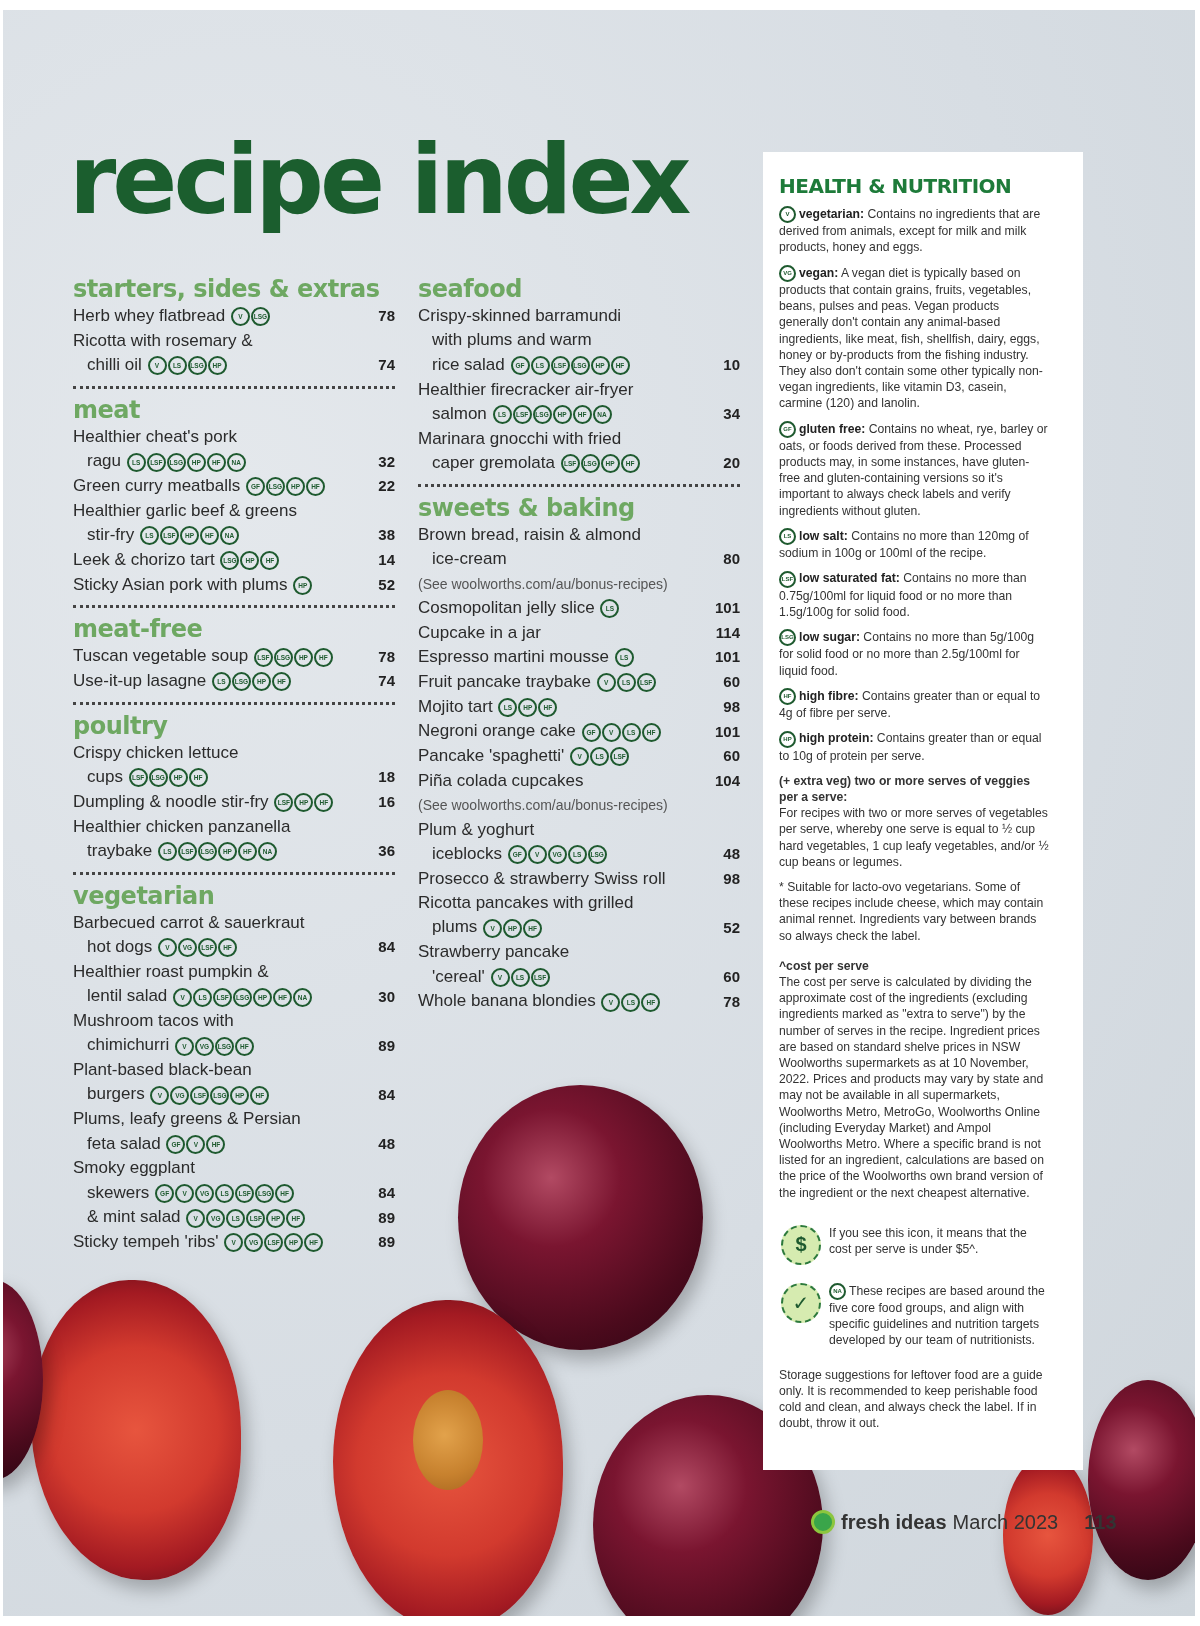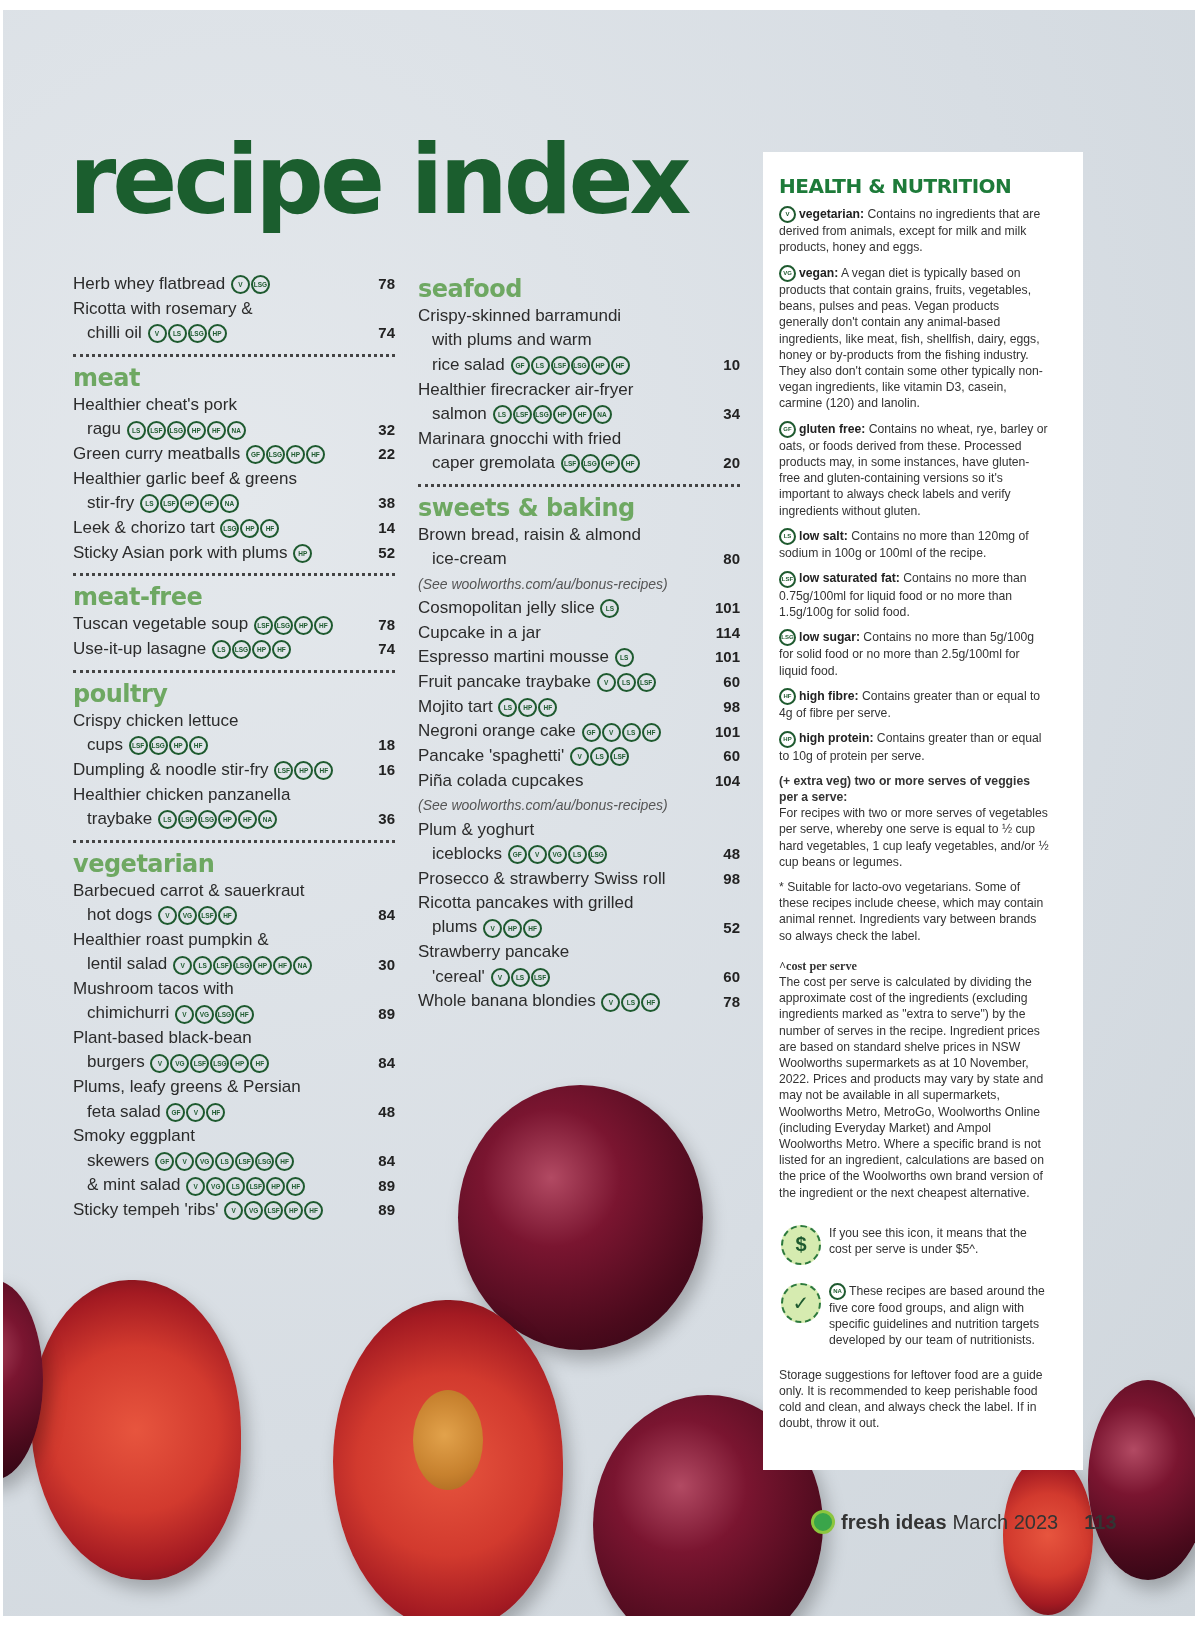--- a/index.html
+++ b/index.html
@@ -44,21 +44,21 @@
     font-family: "DejaVu Sans", sans-serif; font-weight: bold;
     font-size: 24px; color: #6ea862; letter-spacing: -0.5px;
     line-height: 30px; margin-top: 2px;
   }
   .recipe { position: relative; font-size: 17px; line-height: 24.4px; color: #2b2b2b; padding-right: 40px; }
   .recipe .line2 { padding-left: 14px; }
   .recipe .page-num {
     position: absolute; right: 0; bottom: 0; font-weight: bold; font-size: 15px; color: #222;
     line-height: 24.4px;
   }
-  .note { font-style: italic; font-size: 14px; color: #555; line-height: 24.4px; }
+  .note { font-size: 14px; color: #555; line-height: 24.4px; }
   .divider { border-top: 3px dotted #444; margin: 8px 0 6px 0; height: 0; }
   .badges { display: inline-block; vertical-align: middle; white-space: nowrap; }
   .badge {
     display: inline-block; width: 19px; height: 19px; border: 2px solid #1e5a2f; border-radius: 50%;
     font-size: 6.5px; font-weight: bold; color: #1e5a2f; text-align: center; line-height: 15px;
     margin-left: 1px; vertical-align: middle; background: transparent;
   }
   .panel {
     position: absolute; left: 760px; top: 142px; width: 320px; height: 1318px;
     background: #ffffff; padding: 22px 33px 0 16px;
@@ -99,20 +99,21 @@
   <div class="plum half" style="left:330px; top:1290px; width:230px; height:330px; border-radius:50% 50% 48% 52%;"></div>
   <div class="pit" style="left:410px; top:1380px; width:70px; height:100px;"></div>
   <div class="plum whole" style="left:590px; top:1385px; width:230px; height:260px;"></div>
   <div class="plum half" style="left:1000px; top:1445px; width:90px; height:160px;"></div>
   <div class="plum whole" style="left:1085px; top:1370px; width:120px; height:200px;"></div>
 
   <h1 class="title">recipe index</h1>
 
   <div class="col left">
     <div>
+      <div class="section-heading">starters, sides &amp; extras</div>
       <div class="recipe">
         <span>Herb whey flatbread</span>
         <span class="badges"><span class="badge">V</span><span class="badge">LSG</span></span>
         <span class="page-num">78</span>
       </div>
       <div class="recipe">
         <div>Ricotta with rosemary &amp;</div>
         <div class="line2"><span>chilli oil</span>
         <span class="badges"><span class="badge">V</span><span class="badge">LS</span><span class="badge">LSG</span><span class="badge">HP</span></span></div>
         <span class="page-num">74</span>
@@ -367,21 +368,21 @@
     </div>
     <div class="def">
       <span class="badge">HP</span><b>high protein:</b><span> Contains greater than or equal to 10g of protein per serve.</span>
     </div>
     <p>
       <b style="display:block;">(+ extra veg) two or more serves of veggies per a serve:</b>
       <span>For recipes with two or more serves of vegetables per serve, whereby one serve is equal to ½ cup hard vegetables, 1 cup leafy vegetables, and/or ½ cup beans or legumes.</span>
     </p>
     <p style="">* Suitable for lacto-ovo vegetarians. Some of these recipes include cheese, which may contain animal rennet. Ingredients vary between brands so always check the label.</p>
     <p style="margin-top:14px;">
-      <b style="display:block;font-family:Liberation Serif, serif;">^cost per serve</b>
+      <b style="display:block;">^cost per serve</b>
       <span>The cost per serve is calculated by dividing the approximate cost of the ingredients (excluding ingredients marked as "extra to serve") by the number of serves in the recipe. Ingredient prices are based on standard shelve prices in NSW Woolworths supermarkets as at 10 November, 2022. Prices and products may vary by state and may not be available in all supermarkets, Woolworths Metro, MetroGo, Woolworths Online (including Everyday Market) and Ampol Woolworths Metro. Where a specific brand is not listed for an ingredient, calculations are based on the price of the Woolworths own brand version of the ingredient or the next cheapest alternative.</span>
     </p>
     <div class="icon-row" style="margin-top:24px;">
       <div class="seal">$</div>
       <p>If you see this icon, it means that the cost per serve is under $5^.</p>
     </div>
     <div class="icon-row">
       <div class="seal">✓</div>
       <p><span class="badge">NA</span><span>These recipes are based around the five core food groups, and align with specific guidelines and nutrition targets developed by our team of nutritionists.</span></p>
     </div>

